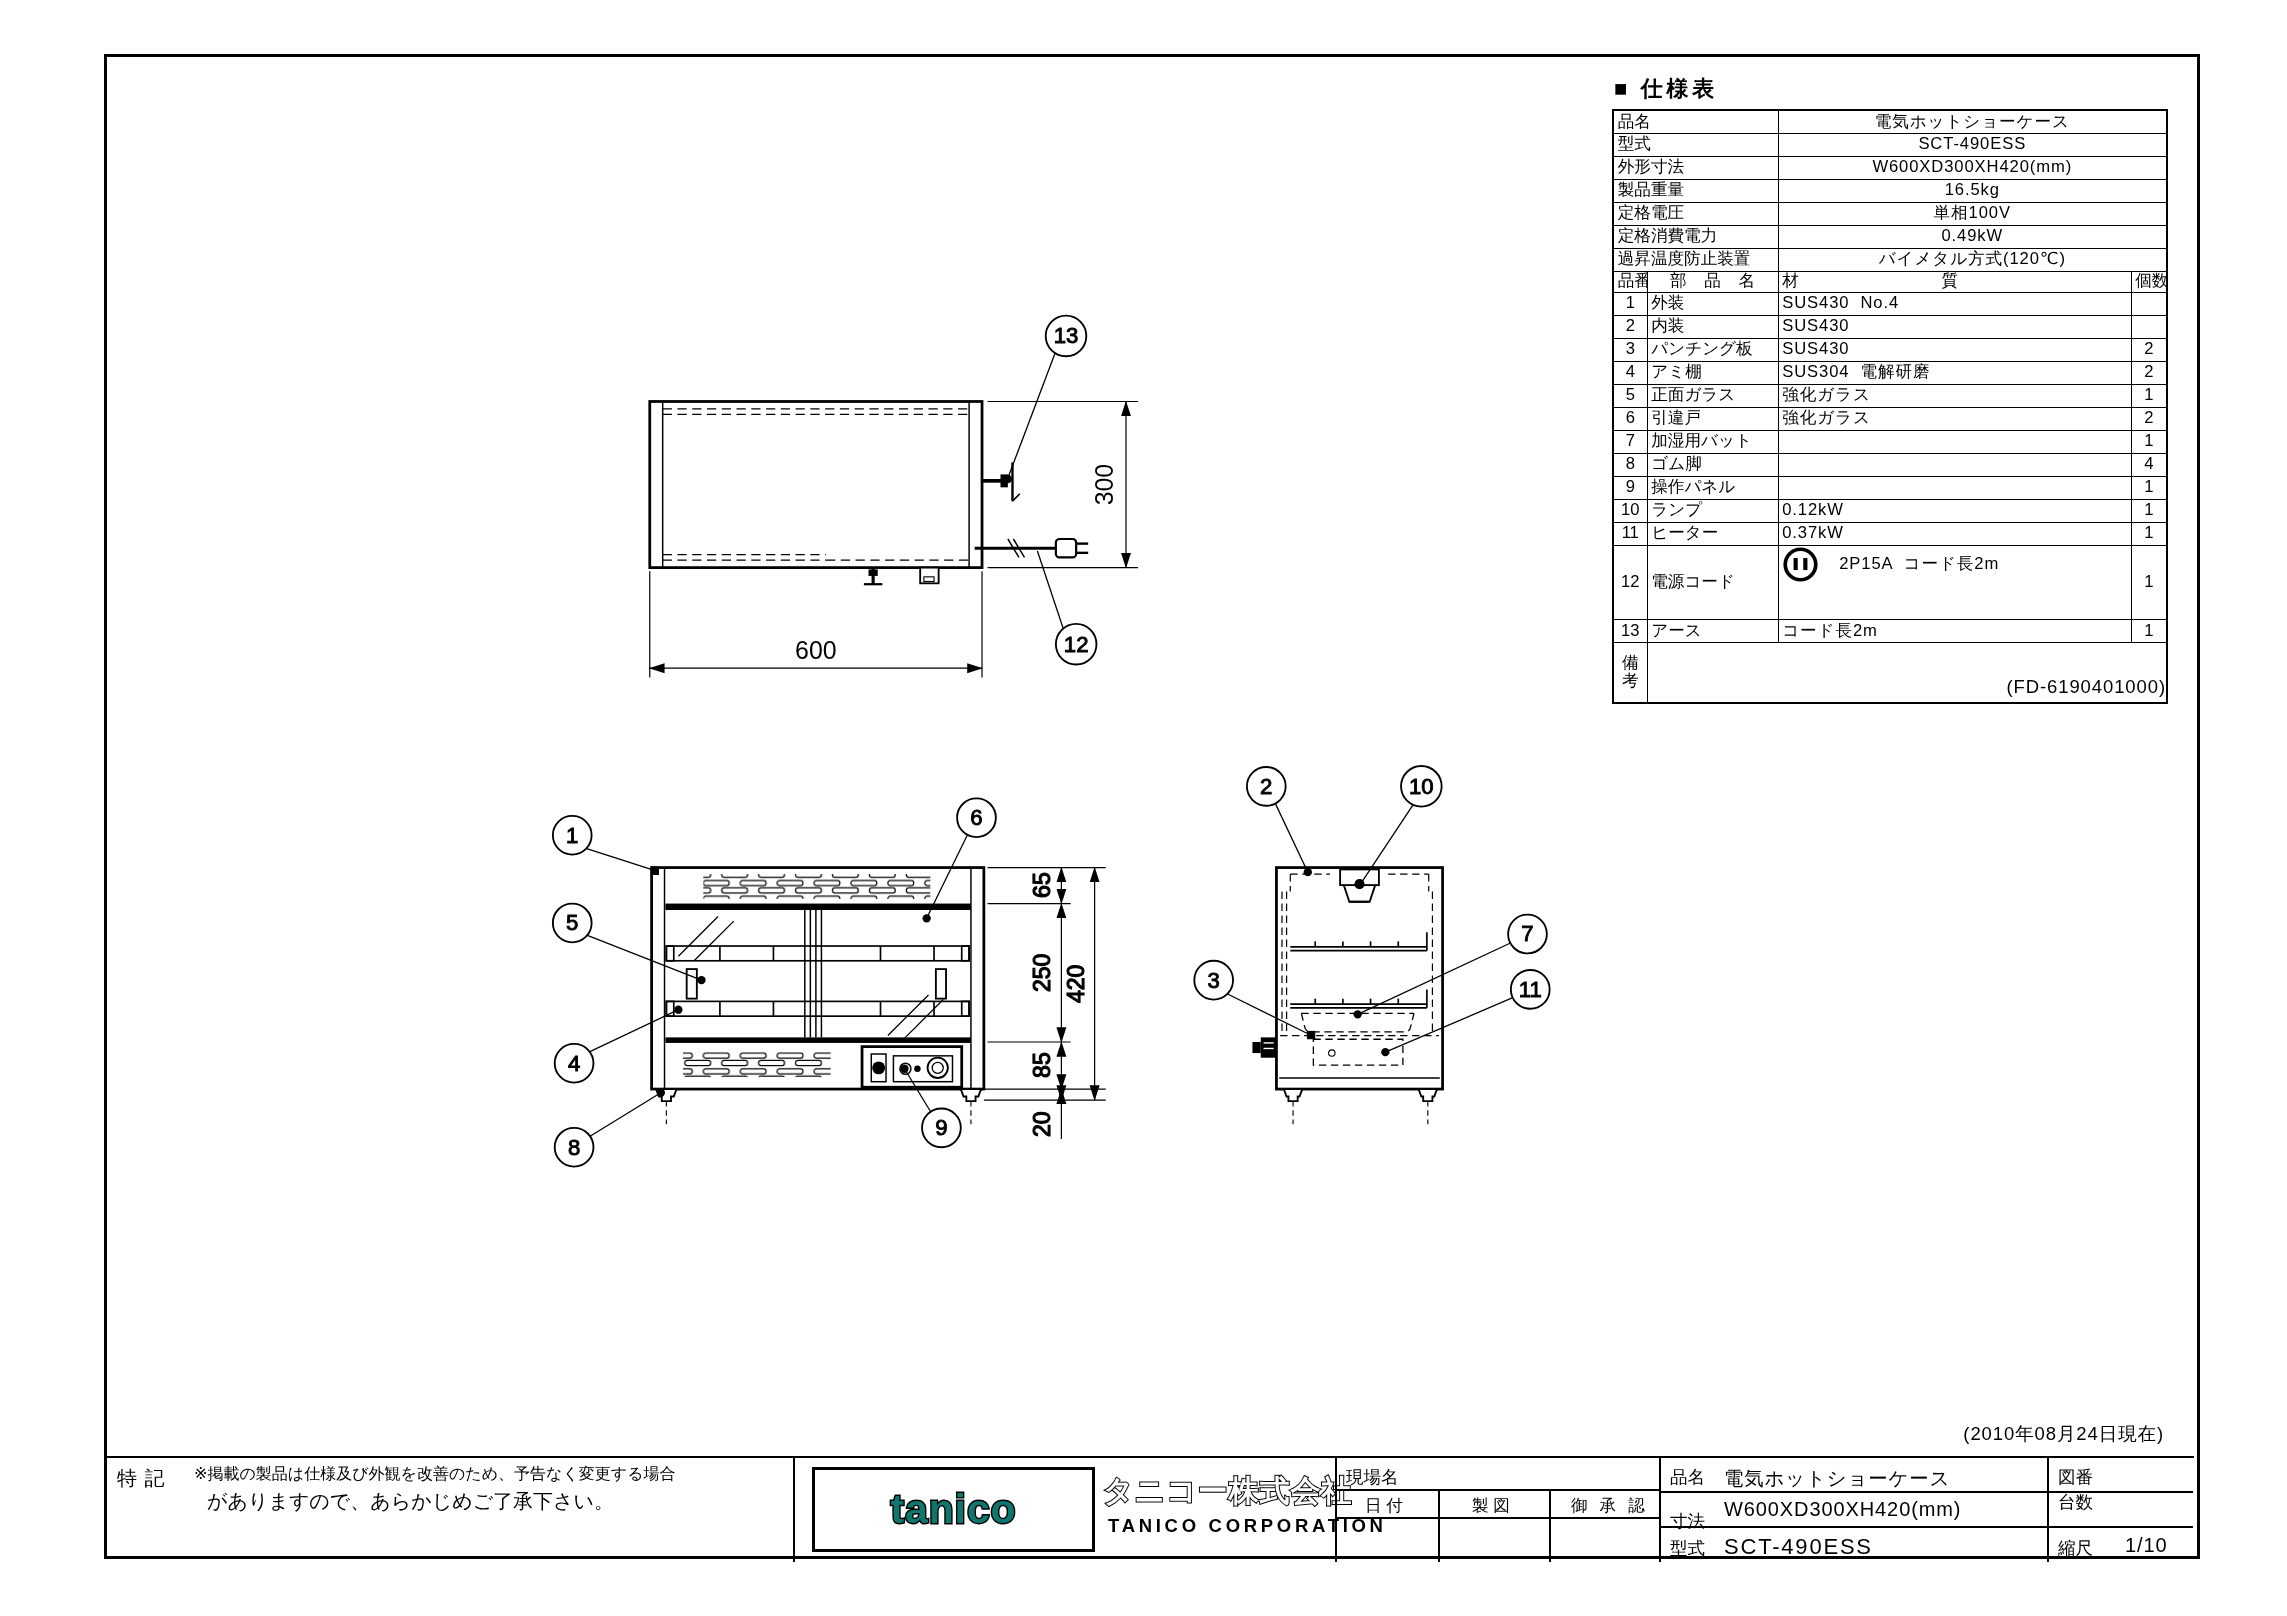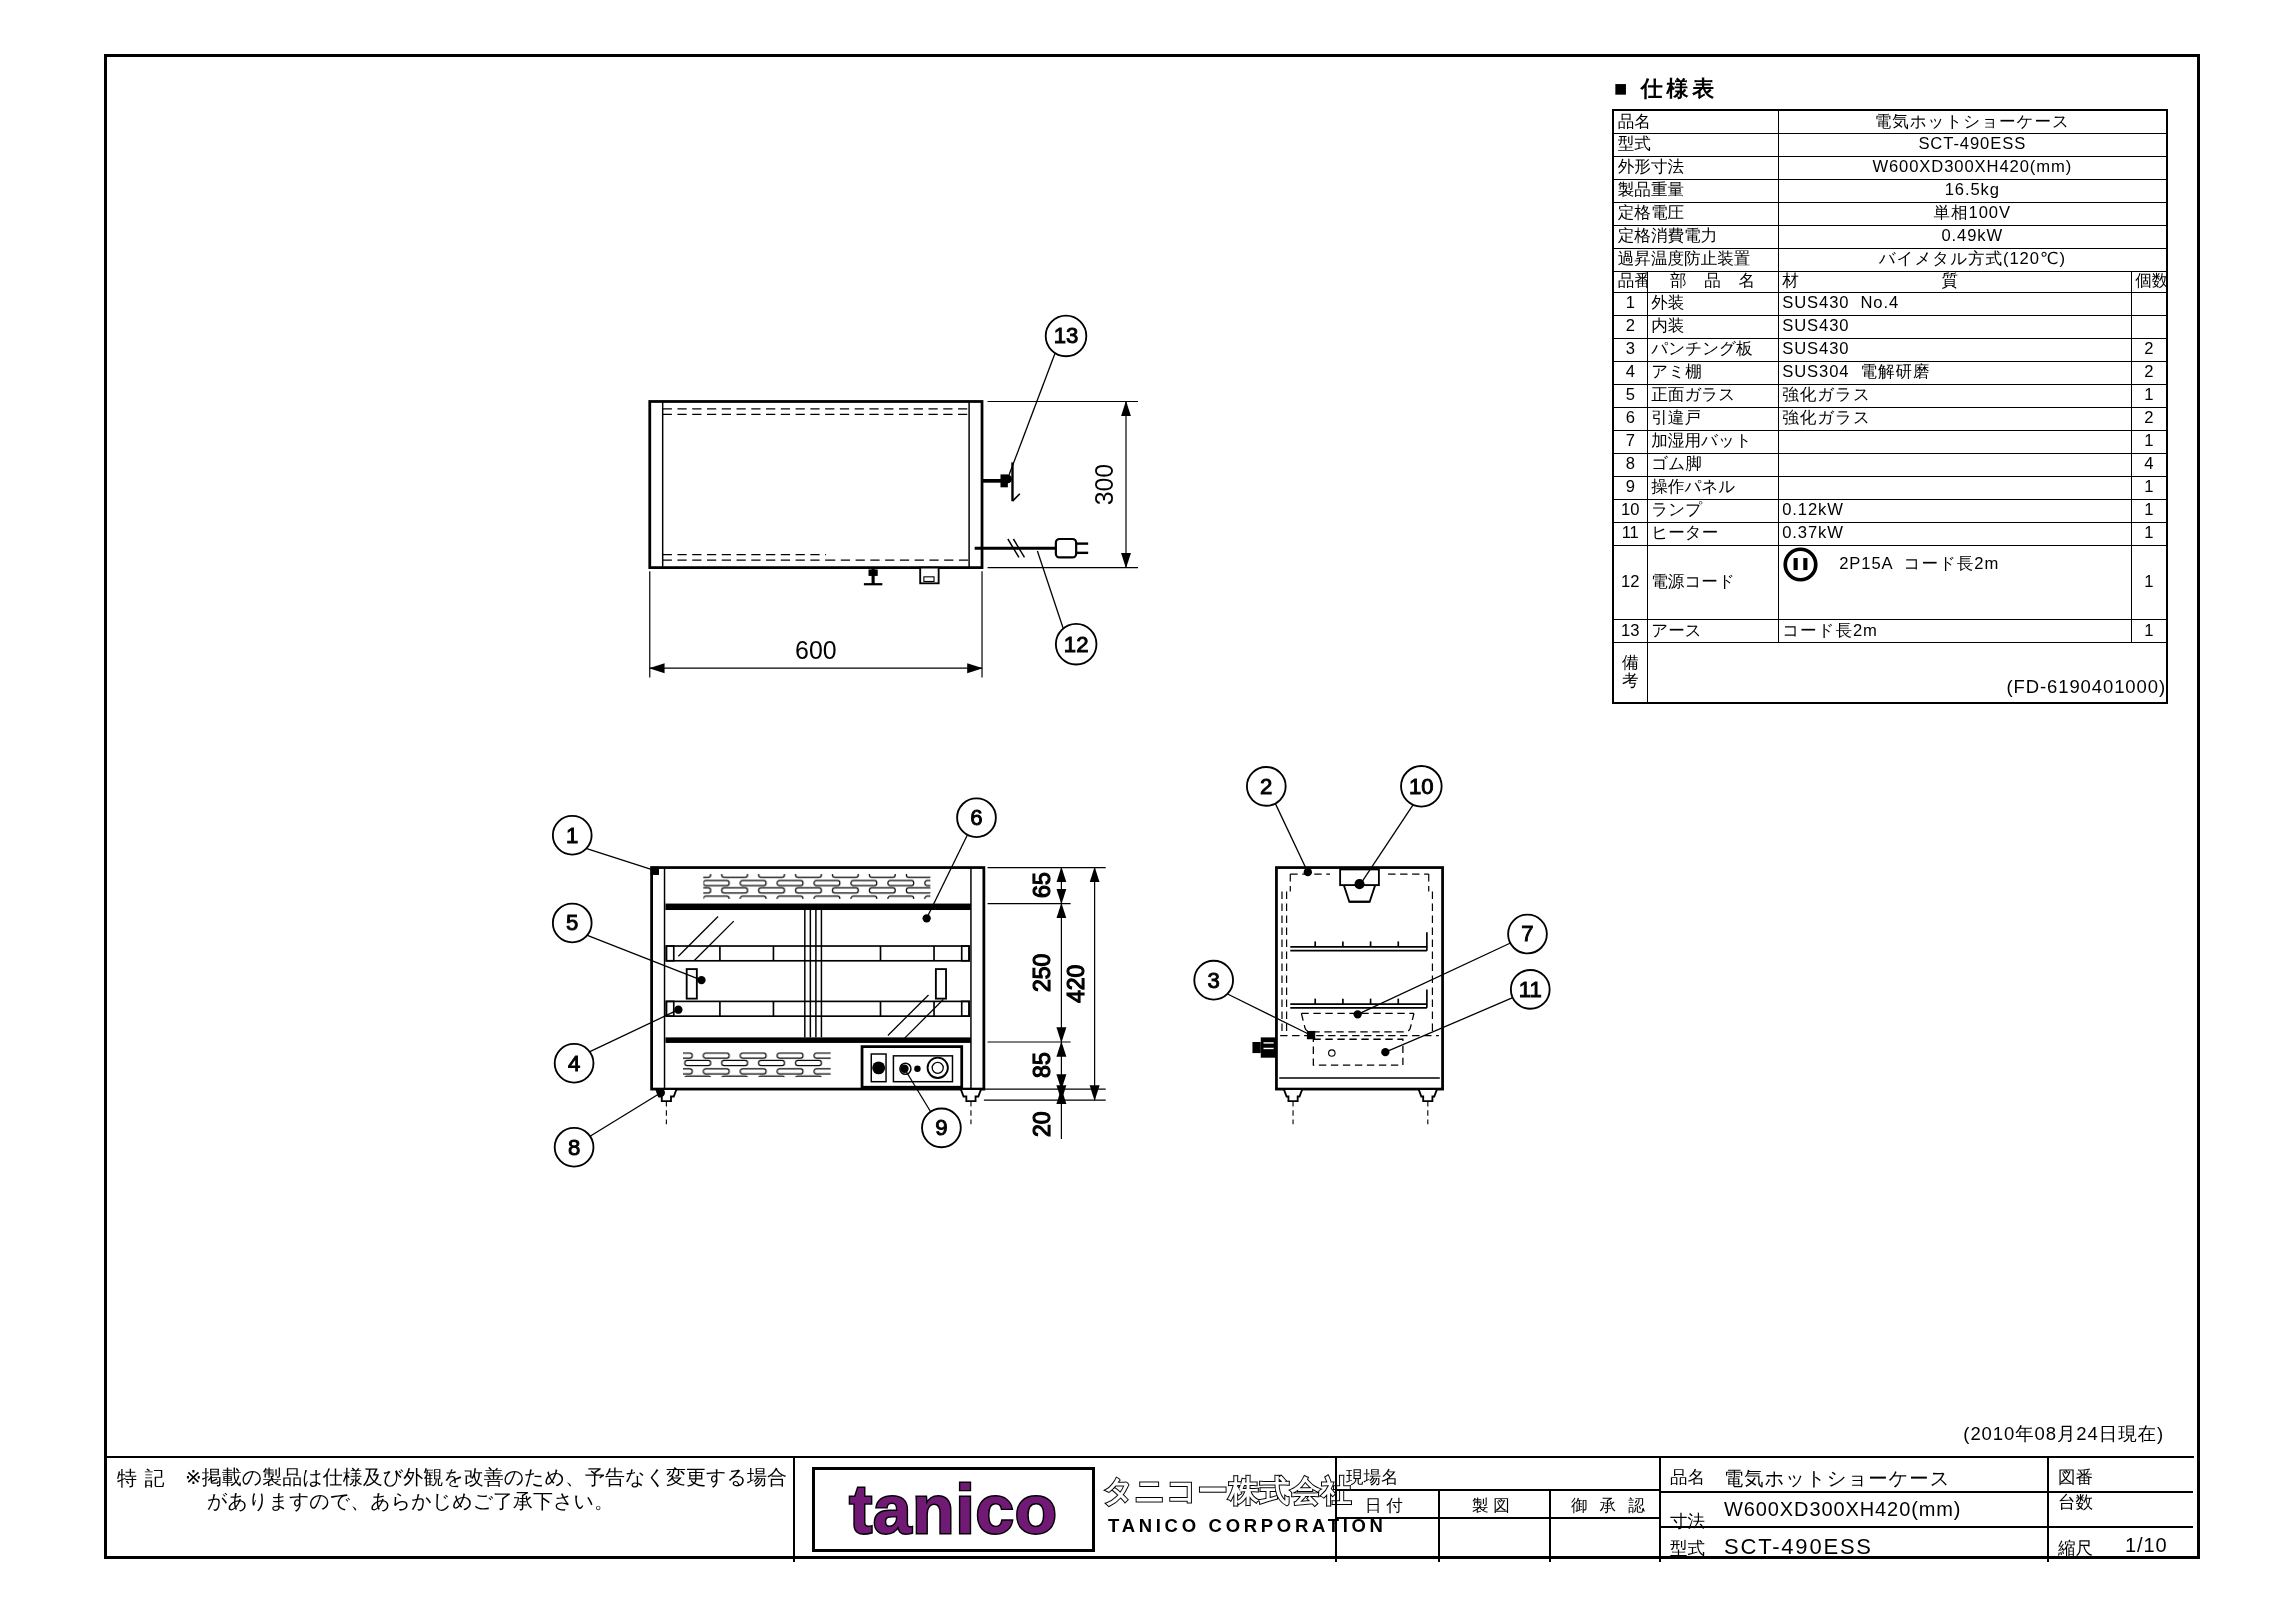--- a/index.html
+++ b/index.html
@@ -27,25 +27,25 @@
   .ws-wide{word-spacing:138px;text-align:left;}
   td.bikocell{text-align:center;font-size:15.7px;line-height:1.9;}
   .plugrow{display:flex;align-items:center;gap:20px;}
   .fd-code{left:1846px;top:676px;width:320px;text-align:right;font-size:18.5px;letter-spacing:0.9px;}
   .as-of{left:1846px;top:1421px;width:318px;text-align:right;font-size:18.5px;letter-spacing:0.9px;}
 
   
   .tblock{left:104px;top:1456px;width:2090px;height:104px;border-top:2.8px solid #000;font-size:17.5px;}
   .vline{position:absolute;top:0;width:1.8px;height:104px;background:#000;}
   .tokki-label{left:13px;top:7.4px;font-size:20px;letter-spacing:7.4px;}
-  .note1{left:81px;top:5.5px;font-size:20px;}
+  .note1{left:90px;top:5.5px;font-size:16px;}
   .note2{left:103px;top:30px;font-size:20px;}
   .logo-box{left:708px;top:9.2px;width:277px;height:79px;border:3.7px solid #000;
             display:flex;align-items:center;justify-content:center;}
-  .logo-text{font-size:69px;font-weight:bold;letter-spacing:0.9px;color:#701a75;
+  .logo-text{font-size:41px;font-weight:bold;letter-spacing:0.9px;color:#0f766e;
              -webkit-text-stroke:2.8px #000;paint-order:stroke;line-height:1;}
   .co-jp{left:999px;top:13px;font-size:30px;font-weight:bold;color:#fff;
          -webkit-text-stroke:2px #000;paint-order:stroke;letter-spacing:0.9px;}
   .co-en{left:1004px;top:57px;font-size:18.5px;font-weight:bold;letter-spacing:3.7px;}
   .hl{position:absolute;height:1.8px;background:#000;}
   .cell-label{position:absolute;font-size:17.5px;}
   .cell-value{position:absolute;font-size:19.4px;letter-spacing:0.9px;}
 </style>
 </head>
 <body>

